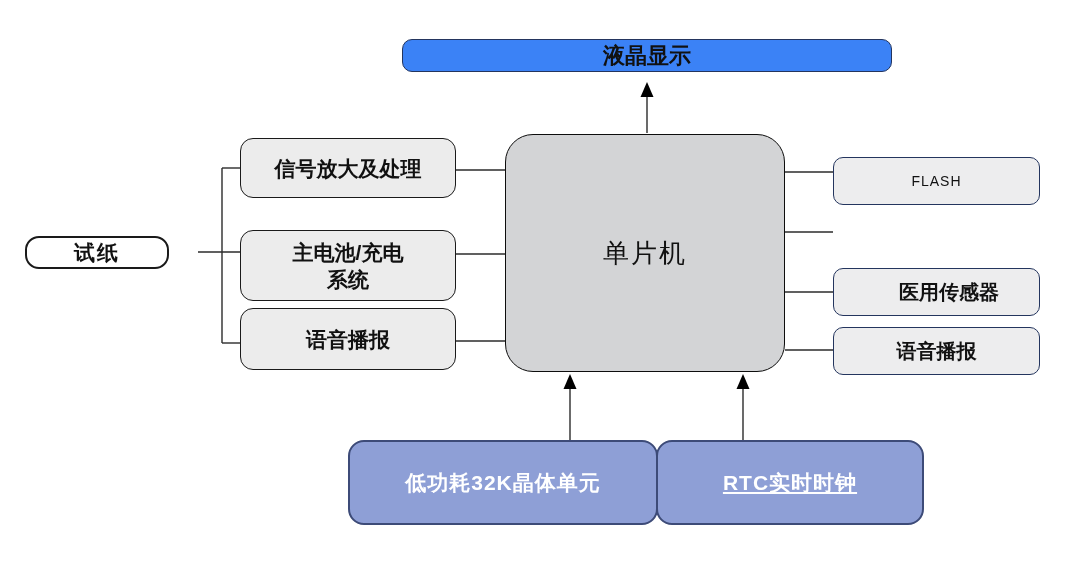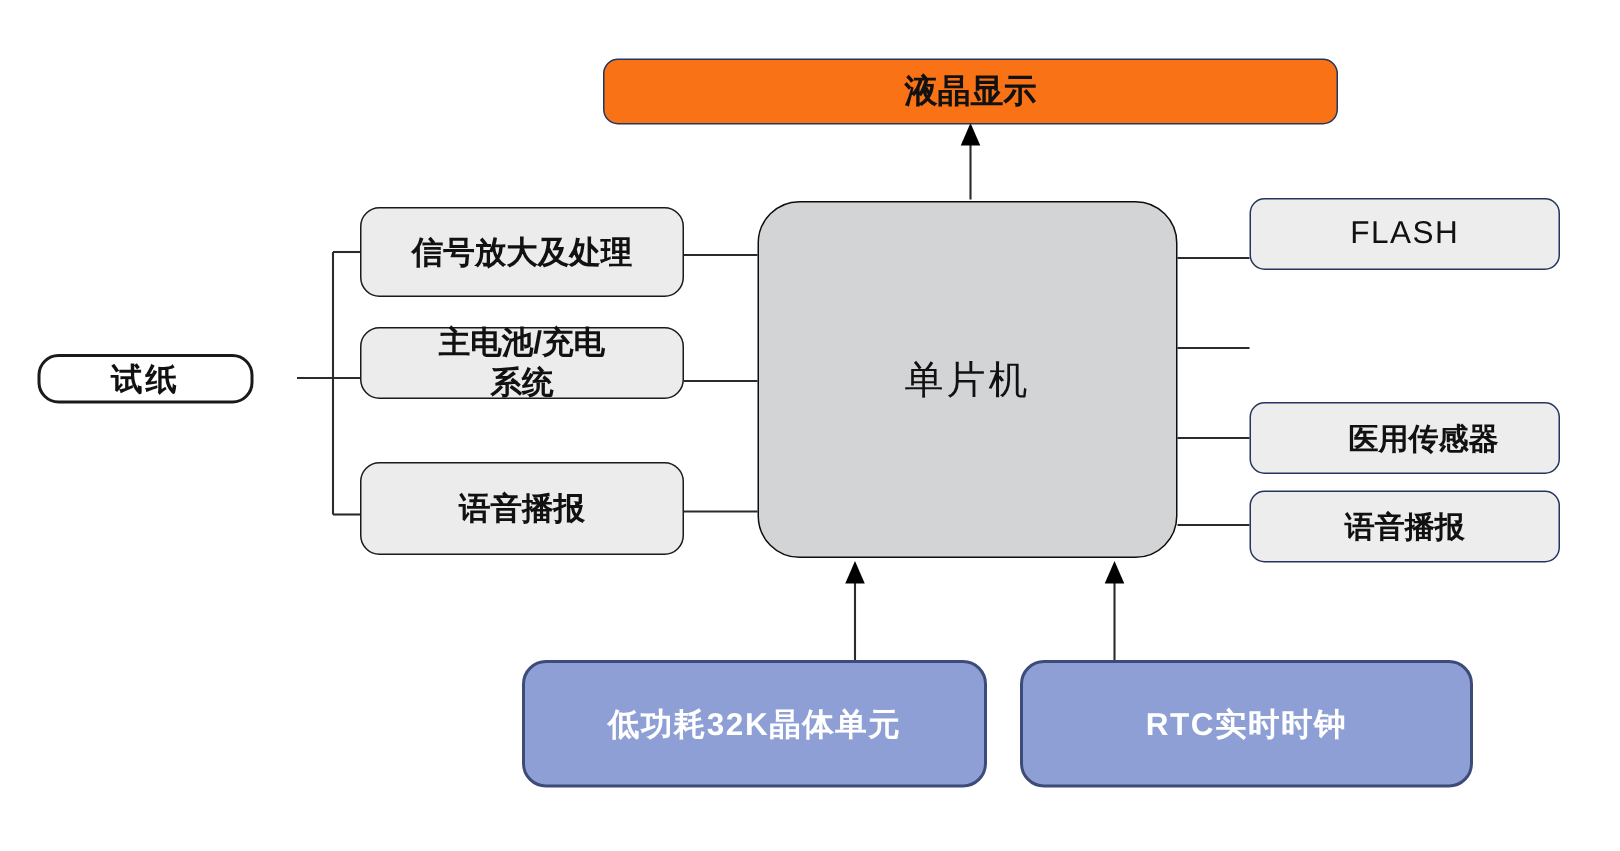--- a/index.html
+++ b/index.html
@@ -13,22 +13,22 @@
   .wires{position:absolute;left:0;top:0;width:1080px;height:567px;z-index:1;}
   .node{
     position:absolute;z-index:2;
     display:flex;align-items:center;justify-content:center;
     text-align:center;box-sizing:border-box;
     color:#111111;background:#ececec;
     white-space:pre-line;
   }
   
   .lcd{
-    left:402px;top:39px;width:490px;height:44px;
-    background:#f97316;border:1.6px solid #24355e;border-radius:10px;
+    left:402px;top:39px;width:490px;height:33px;
+    background:#3b82f6;border:1.6px solid #24355e;border-radius:10px;
     font-size:22px;font-weight:bold;
   }
   
   .mcu{
     left:505px;top:134px;width:280px;height:238px;
     background:#d3d4d6;border:1.6px solid #0d0d0d;border-radius:28px;
     font-size:26px;font-weight:400;letter-spacing:2px;
   }
   
   .strip{
@@ -36,40 +36,40 @@
     background:#ffffff;border:2px solid #1a1a1a;border-radius:14px;
     font-size:21px;font-weight:bold;letter-spacing:2px;
   }
   
   .lbox{
     left:240px;width:216px;
     background:#ececec;border:1.8px solid #1a1a1a;border-radius:13px;
     font-size:21px;font-weight:bold;line-height:27px;
   }
   .lb1{top:138px;height:60px;}
-  .lb2{top:218px;height:48px;}
+  .lb2{top:230px;height:71px;}
   .lb3{top:308px;height:62px;}
   
   .rbox{
     left:833px;width:207px;height:48px;
     background:#ededee;border:1.6px solid #24355e;border-radius:10px;
     font-size:20px;font-weight:600;
   }
-  .rb1{top:132px;font-weight:400;letter-spacing:1px;font-size:21px;}
+  .rb1{top:157px;font-weight:400;letter-spacing:1px;font-size:14px;}
   .rb2{top:208px;}
   .rb3{top:268px;padding-left:25px;}
   .rb4{top:327px;}
   
   .bbox{
     top:440px;height:85px;
     background:#8e9fd6;border:2.2px solid #3d4b78;border-radius:16px;
     color:#ffffff;font-size:21px;font-weight:bold;letter-spacing:1px;
   }
   .bb1{left:348px;width:310px;}
-  .bb2{left:680px;width:302px;}
+  .bb2{left:656px;width:268px;text-decoration:underline;}
 </style>
 </head>
 <body>
 
 <div class="canvas">
 
   <svg class="wires" viewBox="0 0 1080 567" xmlns="http://www.w3.org/2000/svg">
     <g stroke="#2b2b2b" stroke-width="1.4" fill="none">
 
       <path d="M198,252 H240"></path>

